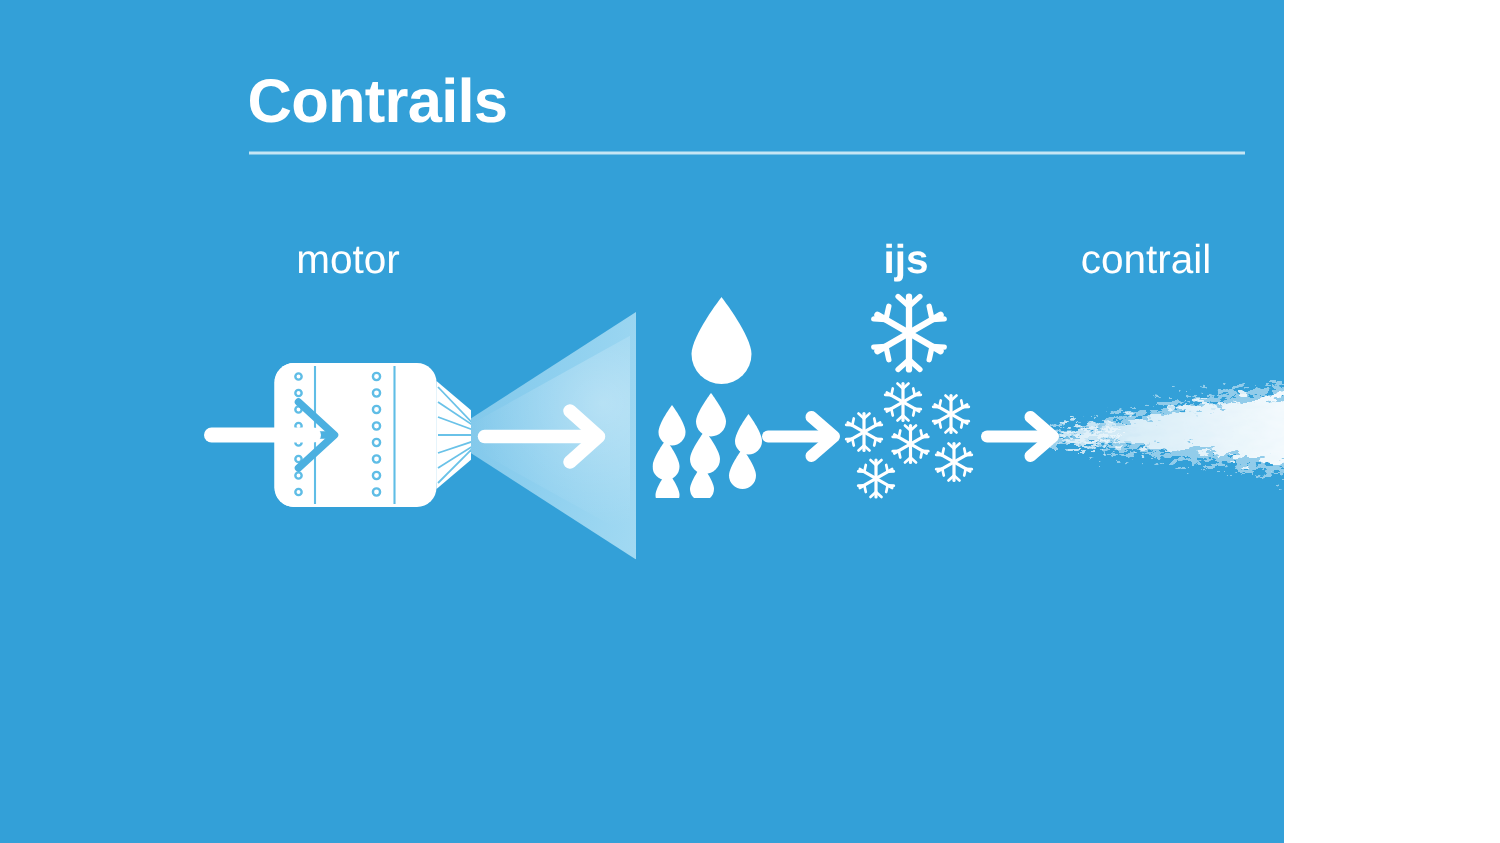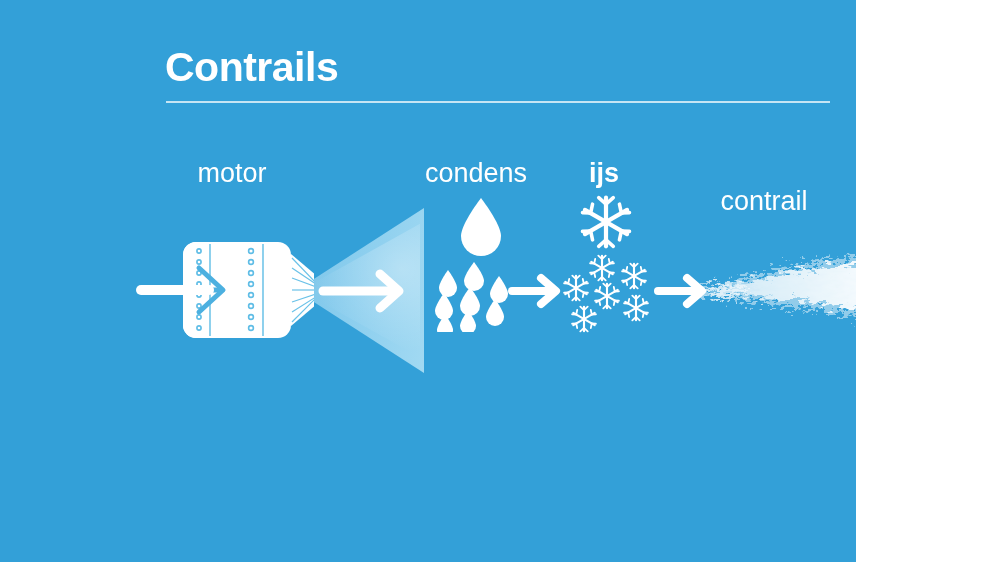--- a/index.html
+++ b/index.html
@@ -103,23 +103,22 @@
 
 <div id="slide" style="background: rgb(51, 160, 216);">
 
   <div id="title">Contrails</div>
   <div id="title-rule"></div>
 
   <div id="plume"></div>
   <div id="plume-glow"></div>
 
   <div class="stage-label" style="left:232px;">motor</div>
-  <div class="stage-label" style="left:476px;">condens</div>
   <div class="stage-label" style="left:604px;font-weight:bold;">ijs</div>
-  <div class="stage-label" style="left:764px;margin-top:28px;">contrail</div>
+  <div class="stage-label" style="left:764px;">contrail</div>
 
   <svg id="engine" viewBox="0 0 175 104">
 
     <rect x="44" y="4" width="108" height="96" rx="13" ry="13" fill="#ffffff"></rect>
 
     <rect x="44" y="4" width="30" height="96" rx="13" ry="13" fill="#ffffff"></rect>
 
     <g fill="none" stroke="#5fbde6" stroke-width="1.6">
       <g>
         <circle cx="60" cy="13" r="2.1"></circle>

